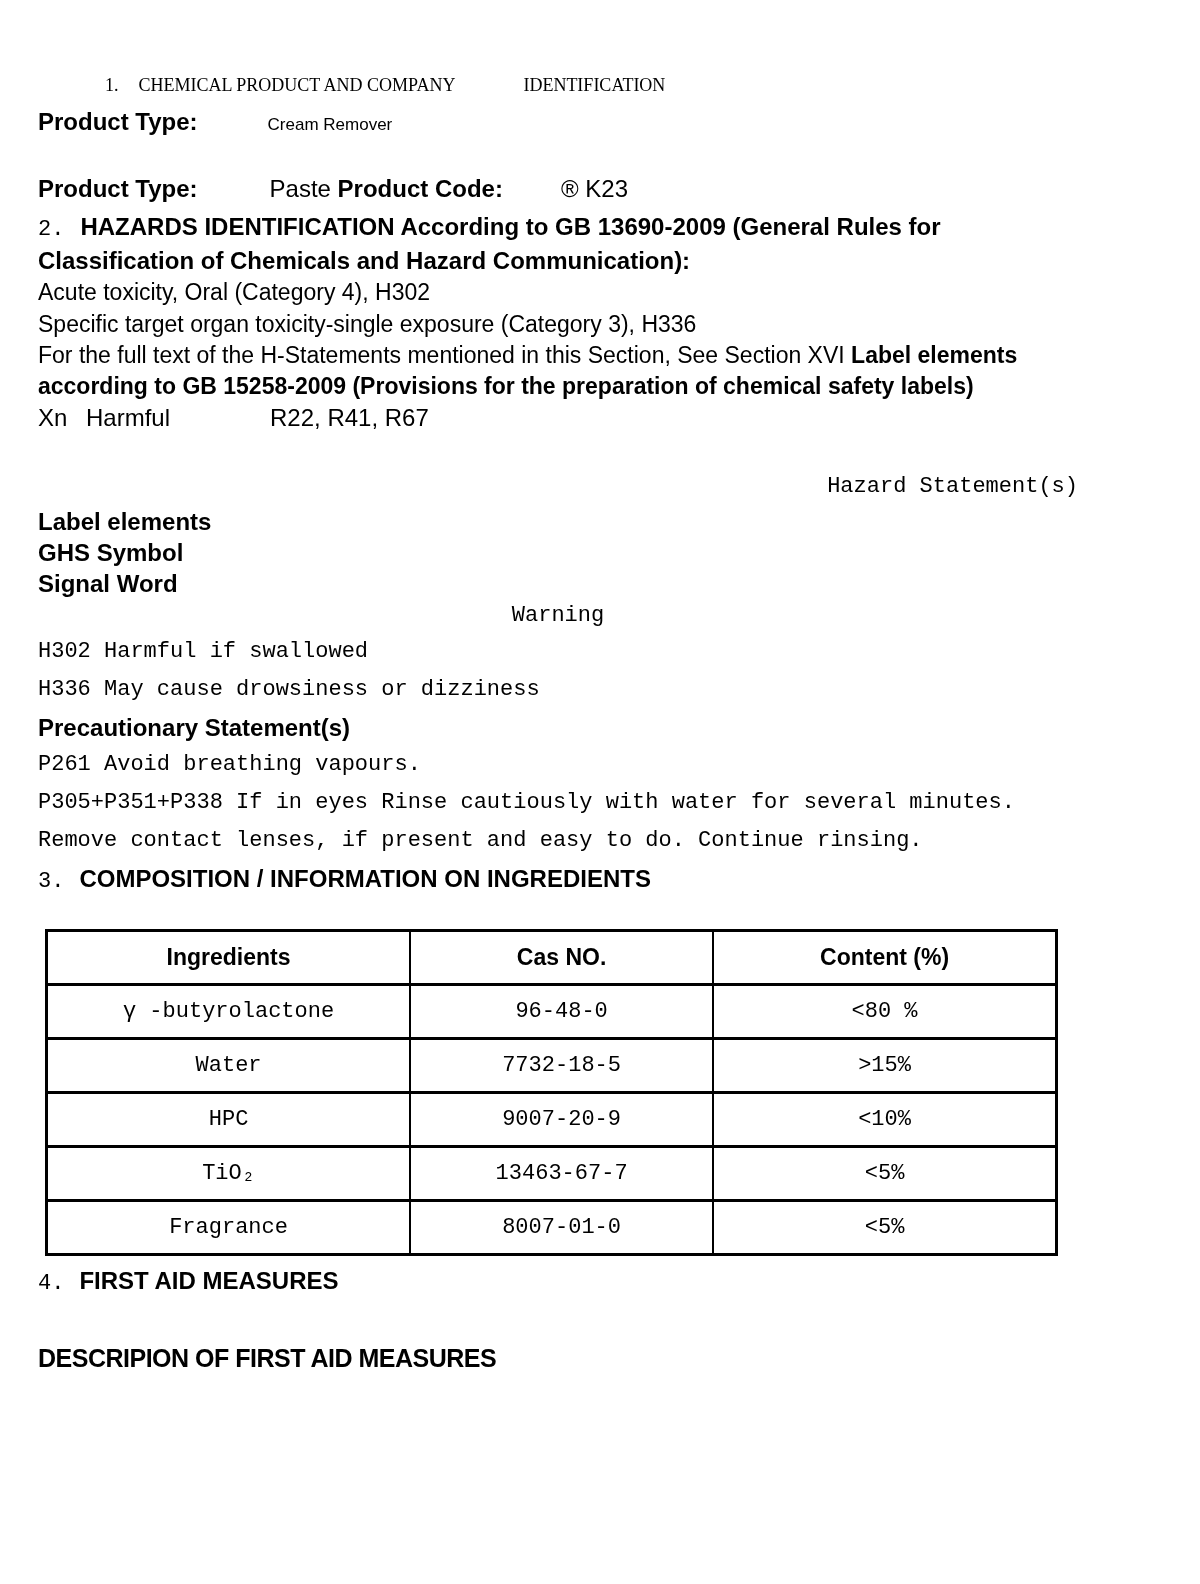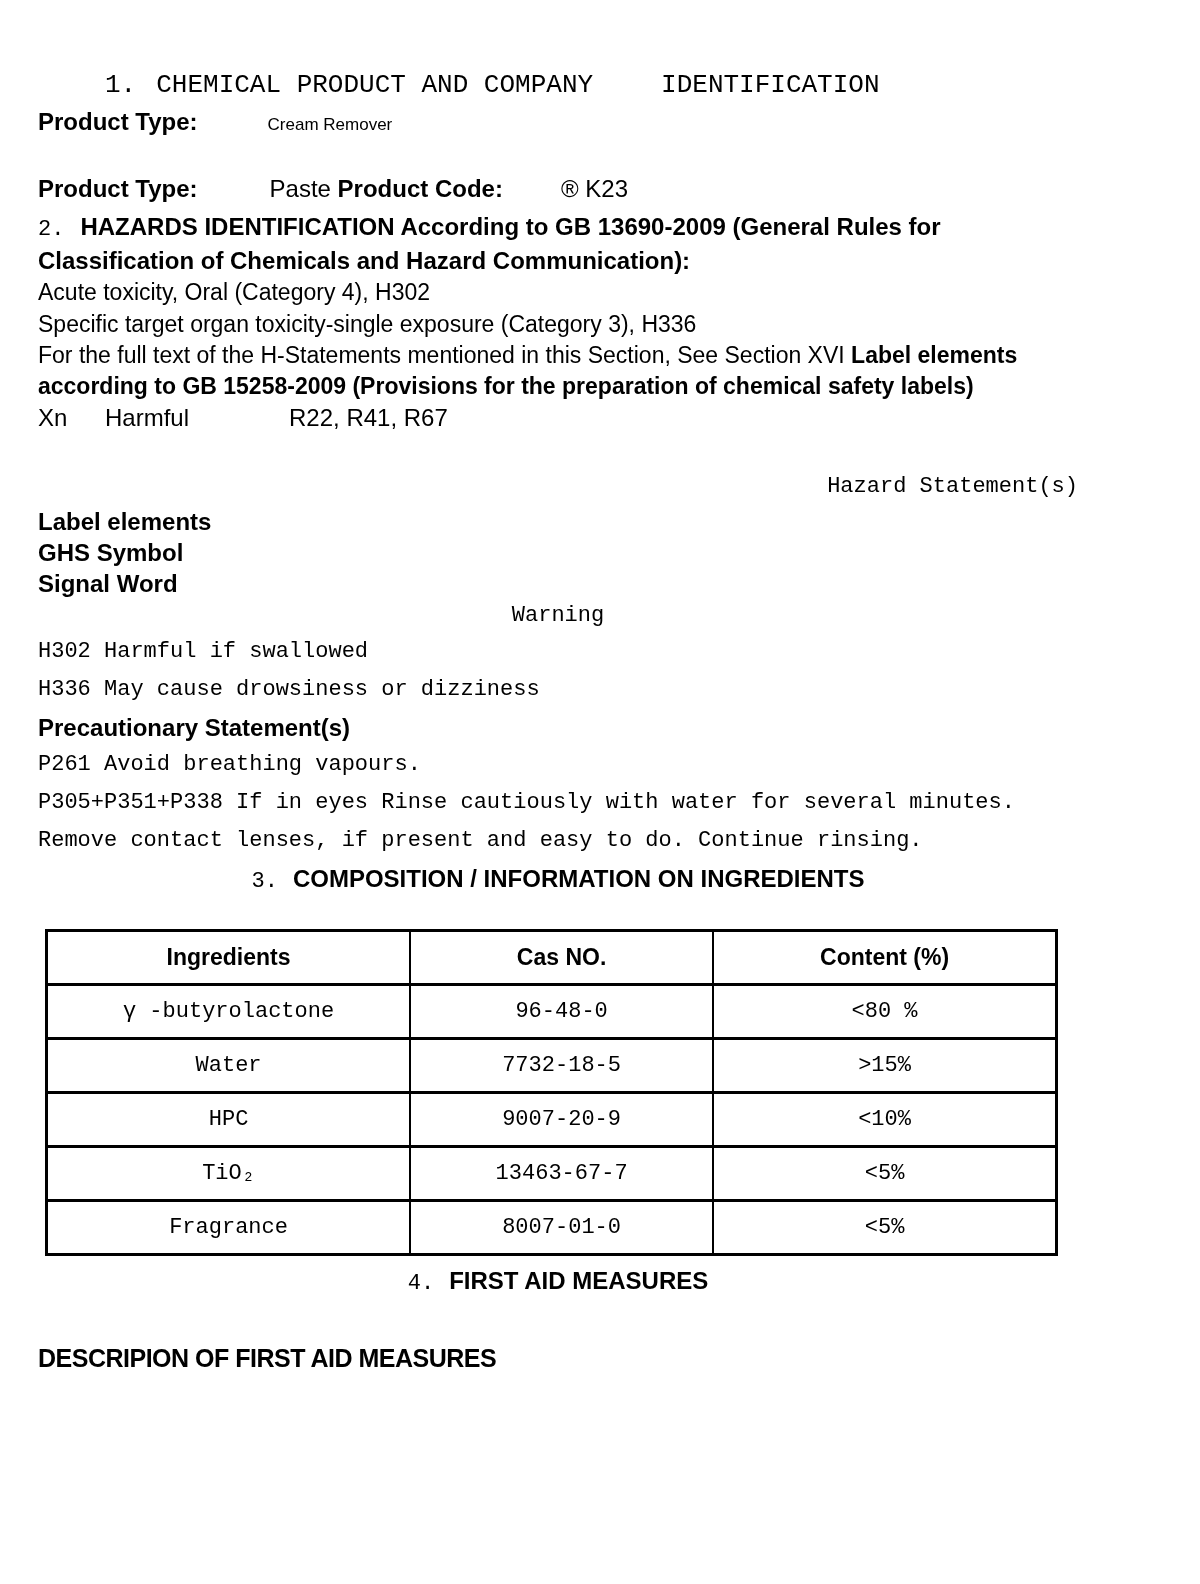--- a/index.html
+++ b/index.html
@@ -14,22 +14,22 @@
   .page {
     padding: 72px 122px 0 38px; 
   }
   .mono {
     font-family: "Liberation Mono", "DejaVu Sans Mono", monospace;
   }
   .bold { font-weight: bold; }
 
   
   .h1-line {
-    font-family: Liberation Mono, monospace;
-    font-size: 26px;
+    font-family: Liberation Serif, serif;
+    font-size: 18px;
     line-height: 26px;
     padding-left: 67px;
     white-space: nowrap;
   }
   .h1-gap { display: inline-block; width: 68px; }
   .h1-numgap { display: inline-block; width: 20px; }
 
   .product-name-line { margin-top: 9px; line-height: 30px; }
   .product-name-line .label { font-size: 24px; font-weight: bold; }
   .product-name-line .value { font-size: 17px; margin-left: 70px; }
@@ -48,34 +48,33 @@
   }
   .sec2-heading .secnum {
     font-weight: normal;
     font-size: 22px;
     margin-right: 16px;
   }
   .sans-line { font-size: 23px; line-height: 32px; }
   .flow-par { font-size: 23px; line-height: 31px; }
   .xn-line { font-size: 24px; line-height: 32px; }
   .xn-line .w1 { display: inline-block; min-width: 48px; }
-  .xn-line .g1 { margin-right: 0; margin-left: 19px; }
+  .xn-line .g1 { margin-right: 0; }
   .xn-line .g2 { display: inline-block; min-width: 100px; }
 
   .mono-line {
     font-family: "Liberation Mono", "DejaVu Sans Mono", monospace;
     font-size: 22px;
     line-height: 38px;
   }
   .bold-line { font-size: 24px; font-weight: bold; line-height: 31px; }
   .gap-top-38 { margin-top: 34px; text-align: right; }
 
   
   .center-heading {
-    text-align: center;
     font-size: 24px;
     font-weight: bold;
     line-height: 38px;
   }
   .center-heading .secnum {
     font-family: "Liberation Mono", "DejaVu Sans Mono", monospace;
     font-weight: normal;
     font-size: 22px;
     margin-right: 15px;
   }

